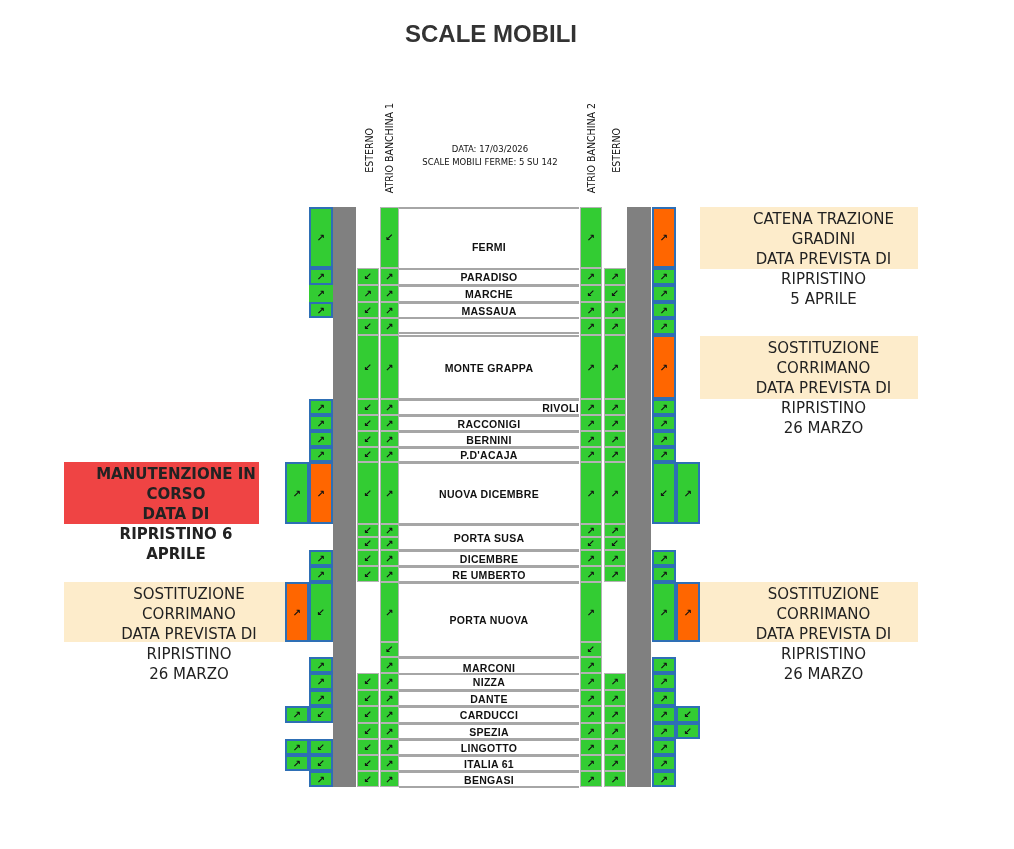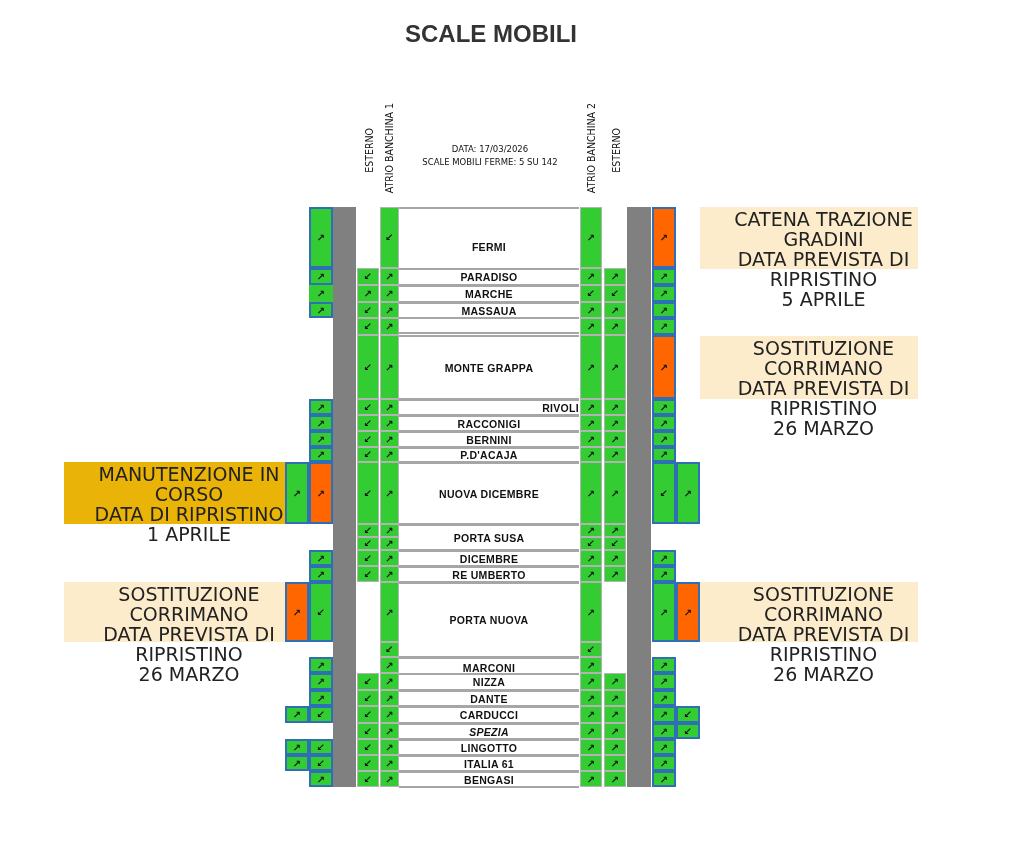--- a/index.html
+++ b/index.html
@@ -7,21 +7,21 @@
   .title { position: absolute; left: 0; width: 982px; top: 20px; text-align: center; font-weight: bold; font-size: 24px; color: #333333; }
   .vlabel { position: absolute; font-family: "DejaVu Sans Condensed", "DejaVu Sans", sans-serif; font-size: 10.5px; color: #111; writing-mode: vertical-rl; transform: rotate(180deg); white-space: nowrap; }
   .info { position: absolute; left: 400px; width: 180px; text-align: center; font-family: "DejaVu Sans", sans-serif; font-size: 8.5px; color: #111; line-height: 13px; }
   .gray { position: absolute; background: #808080; }
   .cell { position: absolute; box-sizing: border-box; display: flex; align-items: center; justify-content: center; font-size: 10px; font-weight: bold; color: #111; font-family: "DejaVu Sans", sans-serif; }
   .cell.green { background: #2ecc40; background: #33cc33; }
   .cell.orange { background: #ff6600; }
   .cell.blue-border { border: 2px solid #2e6fb5; }
   .cell.gray-border { border: 1.5px solid #b3b3b3; }
   .station { position: absolute; left: 399px; width: 180px; box-sizing: border-box; border-top: 2px solid #a6a6a6; border-bottom: 2px solid #a6a6a6; display: flex; align-items: center; justify-content: center; font-weight: bold; font-size: 10.5px; color: #111; letter-spacing: 0.3px; background: #fff; }
-  .note { position: absolute; background: #fdeccb; text-align: center; font-family: "DejaVu Sans", sans-serif; font-size: 19px; color: #222; line-height: 20px; box-sizing: border-box; padding-top: 2px; padding-left: 29px; }
+  .note { position: absolute; background: #fdeccb; text-align: center; font-family: "DejaVu Sans", sans-serif; font-size: 15px; color: #222; line-height: 20px; box-sizing: border-box; padding-top: 2px; padding-left: 29px; }
   .arrow { pointer-events: none; }
 </style>
 </head>
 <body>
 
 <div class="title">SCALE MOBILI</div>
 
 <div class="vlabel" style="left:363px; top:128px;">ESTERNO</div>
 <div class="vlabel" style="left:383px; top:103px;">ATRIO BANCHINA 1</div>
 <div class="vlabel" style="left:585px; top:103px;">ATRIO BANCHINA 2</div>
@@ -432,21 +432,21 @@
     </div>
     <div class="cell green gray-border" style="background: rgb(51, 204, 51); left: 604px; top: 706px; width: 22px; height: 17px;">
       <span class="arrow">↗</span>
     </div>
     <div class="cell green blue-border" style="background: rgb(51, 204, 51); left: 652px; top: 706px; width: 24px; height: 17px;">
       <span class="arrow">↗</span>
     </div>
     <div class="cell green blue-border" style="background: rgb(51, 204, 51); left: 676px; top: 706px; width: 24px; height: 17px;">
       <span class="arrow">↙</span>
     </div>
-    <div class="station" style="top: 723px; height: 17px; font-style: italic;">
+    <div class="station" style="top: 723px; height: 17px;">
       <span>SPEZIA</span>
     </div>
     <div class="cell green gray-border" style="background: rgb(51, 204, 51); left: 357px; top: 723px; width: 22px; height: 16px;">
       <span class="arrow">↙</span>
     </div>
     <div class="cell green gray-border" style="background: rgb(51, 204, 51); left: 380px; top: 723px; width: 19px; height: 16px;">
       <span class="arrow">↗</span>
     </div>
     <div class="cell green gray-border" style="background: rgb(51, 204, 51); left: 580px; top: 723px; width: 22px; height: 16px;">
       <span class="arrow">↗</span>
@@ -535,23 +535,23 @@
     <div class="note" style="left: 700px; top: 207px; width: 218px; height: 62px; background: rgb(253, 236, 203);">
       <div>CATENA TRAZIONE GRADINI</div>
       <div>DATA PREVISTA DI RIPRISTINO</div>
       <div>5 APRILE</div>
     </div>
     <div class="note" style="left: 700px; top: 336px; width: 218px; height: 63px; background: rgb(253, 236, 203);">
       <div>SOSTITUZIONE CORRIMANO</div>
       <div>DATA PREVISTA DI RIPRISTINO</div>
       <div>26 MARZO</div>
     </div>
-    <div class="note" style="left: 64px; top: 462px; width: 221px; height: 62px; background: #eab308;">
+    <div class="note" style="left: 64px; top: 462px; width: 195px; height: 62px; background: #ef4444; font-weight: bold;">
       <div>MANUTENZIONE IN CORSO</div>
-      <div>DATA DI RIPRISTINO 1 APRILE</div>
+      <div>DATA DI RIPRISTINO 6 APRILE</div>
     </div>
     <div class="note" style="left: 64px; top: 582px; width: 221px; height: 60px; background: rgb(253, 236, 203);">
       <div>SOSTITUZIONE CORRIMANO</div>
       <div>DATA PREVISTA DI RIPRISTINO</div>
       <div>26 MARZO</div>
     </div>
     <div class="note" style="left: 700px; top: 582px; width: 218px; height: 60px; background: rgb(253, 236, 203);">
       <div>SOSTITUZIONE CORRIMANO</div>
       <div>DATA PREVISTA DI RIPRISTINO</div>
       <div>26 MARZO</div>

